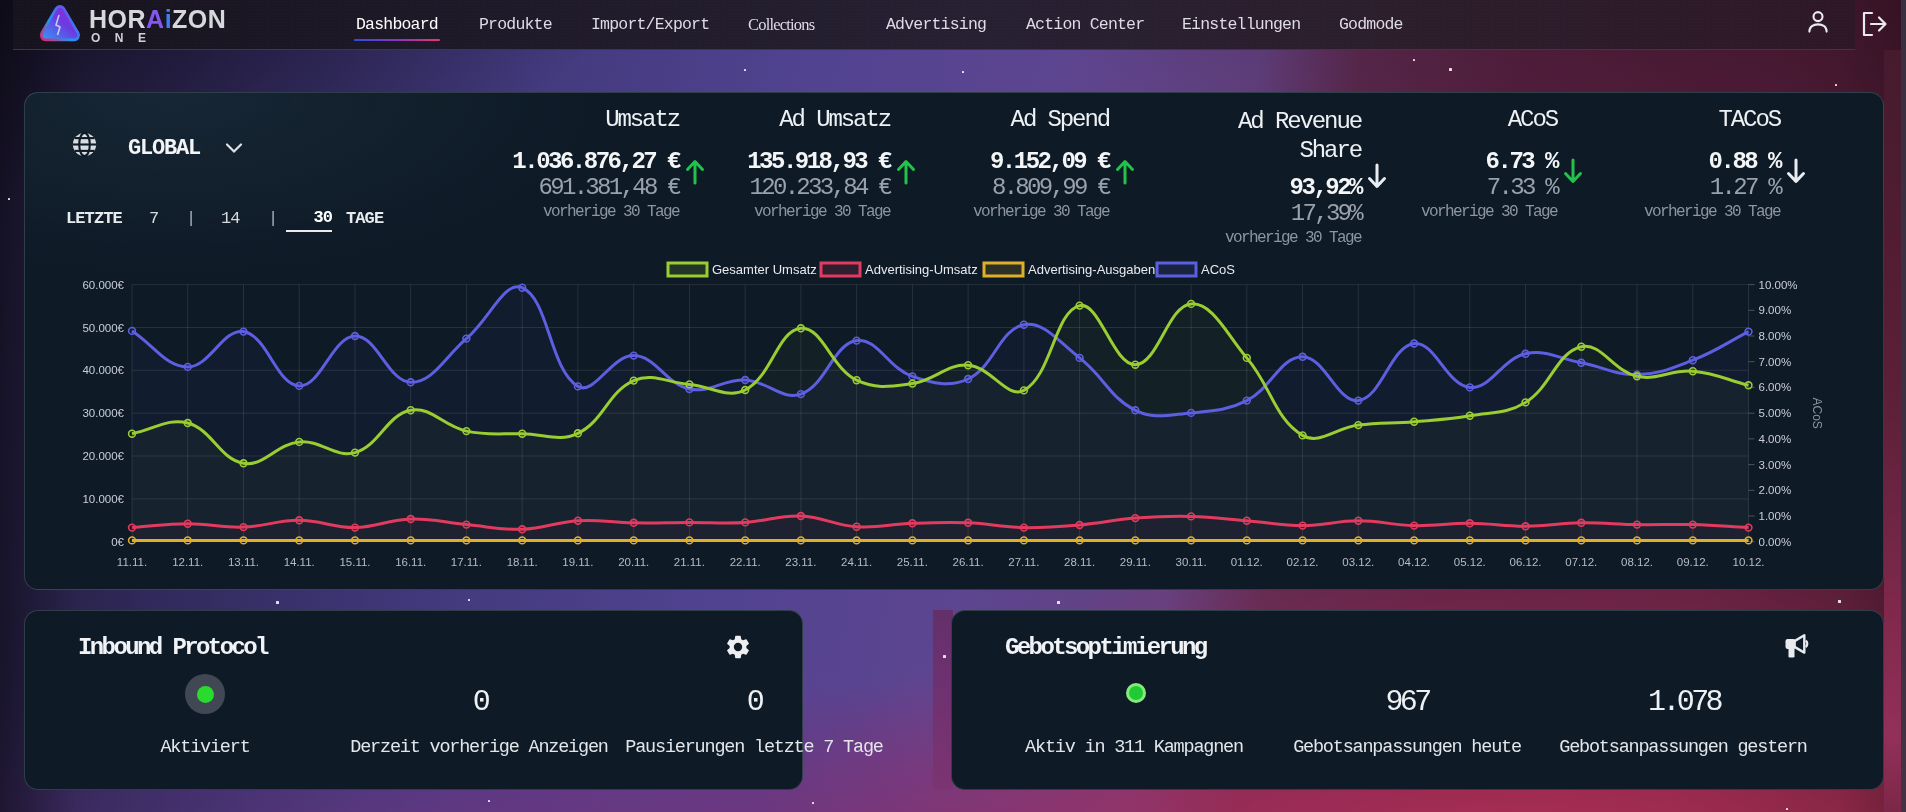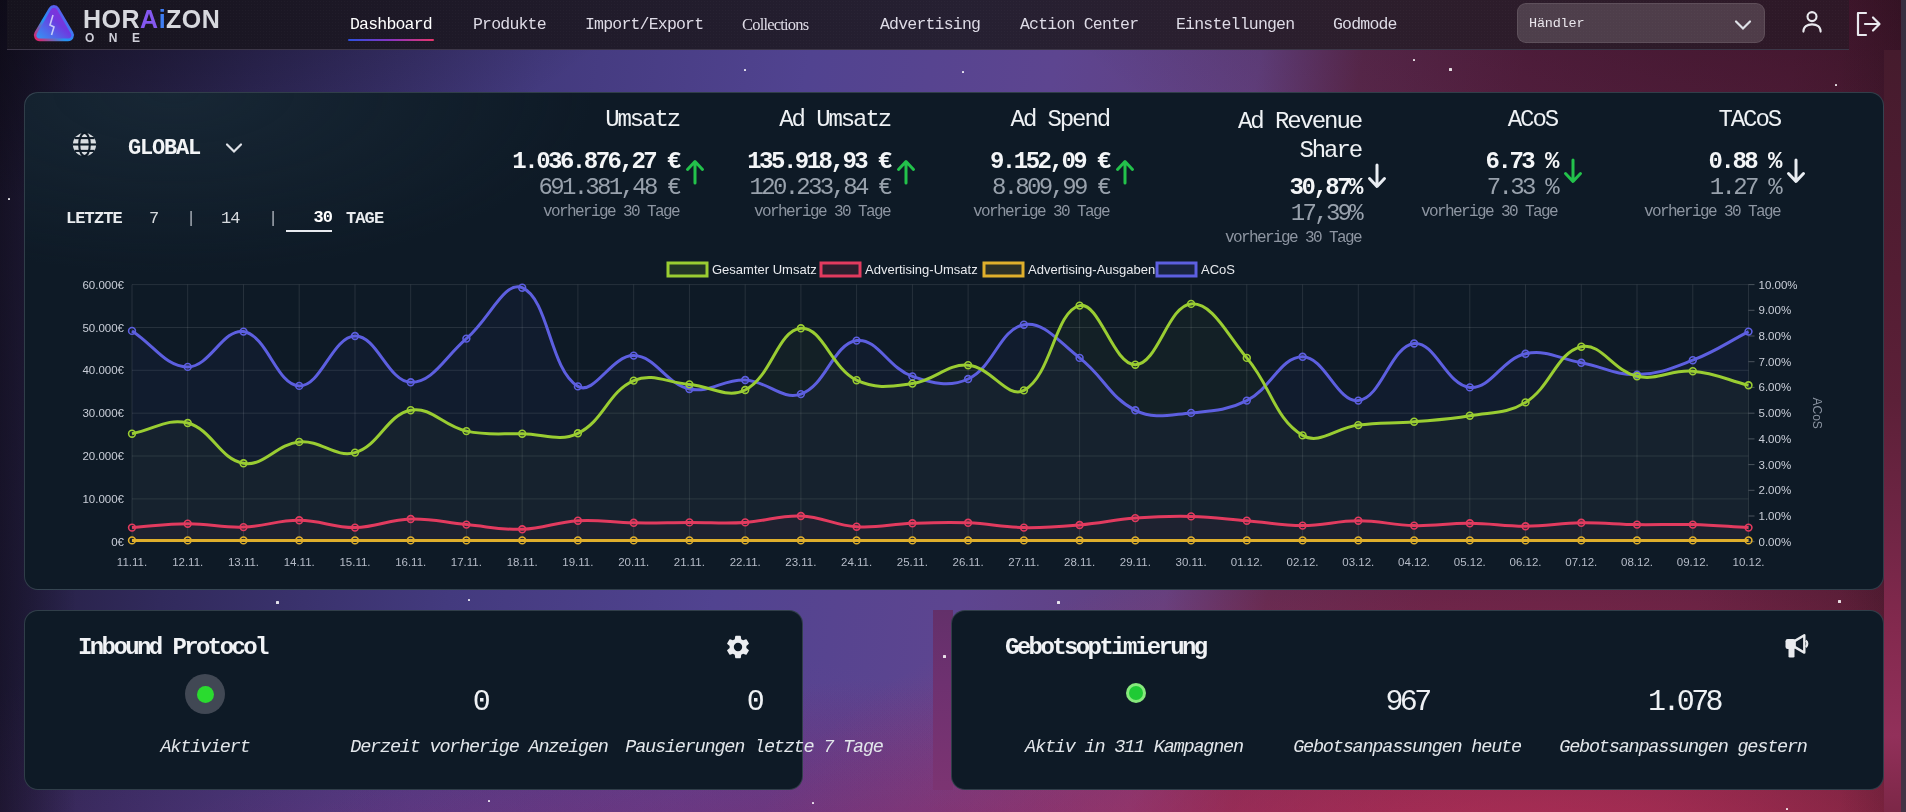--- a/index.html
+++ b/index.html
@@ -12,21 +12,21 @@
 radial-gradient(1150px 520px at 81% 110%, rgba(210,54,94,0.72), rgba(210,54,94,0) 70%),
 radial-gradient(900px 300px at 48% 112%, rgba(120,30,90,0.35), rgba(120,30,90,0) 75%),
 radial-gradient(950px 400px at 24% 110%, rgba(135,60,150,0.38), rgba(135,60,150,0) 70%),
 radial-gradient(1400px 320px at 60% 112%, rgba(163,28,82,0.4), rgba(163,28,82,0) 75%),
 linear-gradient(100deg, #1d1830 0%, #312a5c 13%, #433a7e 27%, #514390 40%, #5d4590 52%, #63407f 62%, #5e2a50 67%, #5c2245 75%, #5c2040 88%, #4b1a2e 100%);
 }
 .stars i { position:absolute; background:#fff; border-radius:0.5px; opacity:0.85; display:block; }
 .sbar { position:absolute; right:0; top:0; width:5px; height:812px; background:#3a3747; opacity:0.8; }
 
 
-header { position:absolute; left:7px; top:0; width:1842px; height:50px;
+header { position:absolute; left:13px; top:0; width:1842px; height:50px;
 background:linear-gradient(90deg,#16131e 0%,#1f1a29 28%,#262032 52%,#2c1e2c 74%,#2e1827 100%);
 border-bottom:1px solid #3d3748; }
 header .dots { position:absolute; inset:0; background-image:radial-gradient(rgba(255,255,255,0.022) 0.8px, transparent 1px); background-size:3px 3px; }
 .logo { position:absolute; left:24px; top:3px; }
 .brand { position:absolute; left:76px; top:5px; font-family:"Liberation Sans",sans-serif; font-weight:bold; font-size:25px; letter-spacing:0.5px; color:#d7d8de; }
 .brand .a { color:#8458f0; } .brand .i { color:#3f7df2; }
 .one { position:absolute; left:78px; top:31px; font-family:"Liberation Sans",sans-serif; font-weight:bold; font-size:12px; letter-spacing:14.5px; color:#cfcfd8; }
 nav { position:absolute; left:0; top:0; height:50px; }
 nav a { position:absolute; top:15px; font-size:16.5px; letter-spacing:-0.8px; color:#dedbe6; text-decoration:none; white-space:nowrap; }
 nav a.act { color:#ffffff; }
@@ -64,21 +64,21 @@
 .kpi .karr { position:absolute; right:-26px; top:50px; }
 .kpi.two .karr { top:55px; }
 
 .kpi.two .kt { line-height:28.5px; }
 .kpi.two .kv { margin-top:10px; }
 
 .ctitle { position:absolute; left:53px; top:25px; font-size:24px; font-weight:bold; letter-spacing:-2.6px; line-height:24px; color:#f0f2f5; }
 .cico { position:absolute; right:50px; top:22px; }
 .bcol { position:absolute; text-align:center; }
 .bval { font-size:30px; letter-spacing:-3.6px; line-height:30px; color:#eef1f4; }
-.blab { position:absolute; font-size:18.5px; letter-spacing:-1.2px; color:#e2e6ea; white-space:nowrap; text-align:center; transform:translateX(-50%);font-style:italic; }
+.blab { position:absolute; font-size:18.5px; letter-spacing:-1.2px; color:#e2e6ea; white-space:nowrap; text-align:center; transform:translateX(-50%); }
 .toggle { position:absolute; width:40px; height:40px; border-radius:50%; background:#414854; }
 .toggle i { position:absolute; left:11.5px; top:11.5px; width:17px; height:17px; border-radius:50%; background:#2adb2f; display:block; }
 .gdot { position:absolute; width:20px; height:20px; border-radius:50%; background:#86e97c; }
 .gdot i { position:absolute; left:3px; top:3px; width:14px; height:14px; border-radius:50%; background:#1fca35; display:block; }
 </style></head>
 <body>
 <div class="gapfix" style="position:absolute;left:933px;top:610px;width:20px;height:180px;background:linear-gradient(180deg,#63306a,#6e3170 40%,#7c3472 100%);"></div>
 <div class="rightfix" style="position:absolute;left:1884px;top:50px;width:17px;height:762px;background:linear-gradient(180deg,#451b2d 0%,#541d33 30%,#5c2038 46%,#6f2544 62%,#83294e 76%,#92305a 90%,#7c2747 100%);"></div>
 <div class="stars">
     <i style="left:744px;top:69px;width:2px;height:2px"></i>
@@ -145,21 +145,21 @@
 <div class="kv">9.152,09 €</div>
       <div class="kp">8.809,99 €</div>
       <div class="kc">vorherige 30 Tage</div>
 <span class="karr"><svg width="20" height="27" viewBox="0 0 20 27">
           <path d="M10 25 V4 M2.5 11.5 L10 3.5 L17.5 11.5" fill="none" stroke="#23c24b" stroke-width="3" stroke-linecap="round" stroke-linejoin="round"></path>
         </svg></span>
     </div>
     <div class="kpi two" style="right:522px">
       <div class="kt">Ad Revenue</div>
       <div class="kt">Share</div>
-<div class="kv">30,87%</div>
+<div class="kv">93,92%</div>
       <div class="kp">17,39%</div>
       <div class="kc">vorherige 30 Tage</div>
 <span class="karr"><svg width="20" height="27" viewBox="0 0 20 27">
           <path d="M10 2 V23 M2.5 15.5 L10 23.5 L17.5 15.5" fill="none" stroke="#e9edf2" stroke-width="3" stroke-linecap="round" stroke-linejoin="round"></path>
         </svg></span>
     </div>
     <div class="kpi" style="right:326px">
       <div class="kt">ACoS</div>
 <div class="kv">6.73 %</div>
       <div class="kp">7.33 %</div>
@@ -474,26 +474,20 @@
   <nav>
     <a class="act" style="left:343px;">Dashboard</a>
     <a style="left:466px;">Produkte</a>
     <a style="left:578px;">Import/Export</a>
     <a style="left:735px;font-family:Liberation Serif, serif;">Collections</a>
     <a style="left:873px;">Advertising</a>
     <a style="left:1013px;">Action Center</a>
     <a style="left:1169px;">Einstellungen</a>
     <a style="left:1326px;">Godmode</a>
   </nav>
-  <span class="sel">
-      <span>Händler</span>
-      <svg width="18" height="12" viewBox="0 0 18 12">
-        <path d="M2 2.5 L9 9.5 L16 2.5" fill="none" stroke="#dfe2e8" stroke-width="2.2" stroke-linecap="round"></path>
-      </svg>
-    </span>
   <span class="pico"><svg width="26" height="26" viewBox="0 0 26 26">
         <circle cx="13" cy="7.6" r="4.5" fill="none" stroke="#e9e9ee" stroke-width="2.1"></circle>
         <path d="M4.4 22.6 c0-4.8 3.8-7.2 8.6-7.2 s8.6 2.4 8.6 7.2" fill="none" stroke="#e9e9ee" stroke-width="2.1" stroke-linecap="round"></path>
       </svg></span>
   <span class="lico"><svg width="28" height="26" viewBox="0 0 28 26">
         <path d="M12 2 H4 V24 H12" fill="none" stroke="#e9e9ee" stroke-width="2.2" stroke-linecap="round" stroke-linejoin="round"></path>
         <path d="M11 13 H25 M19 6.5 L25.5 13 L19 19.5" fill="none" stroke="#e9e9ee" stroke-width="2.2" stroke-linecap="round" stroke-linejoin="round"></path>
       </svg></span>
 </header>
 </body></html>

